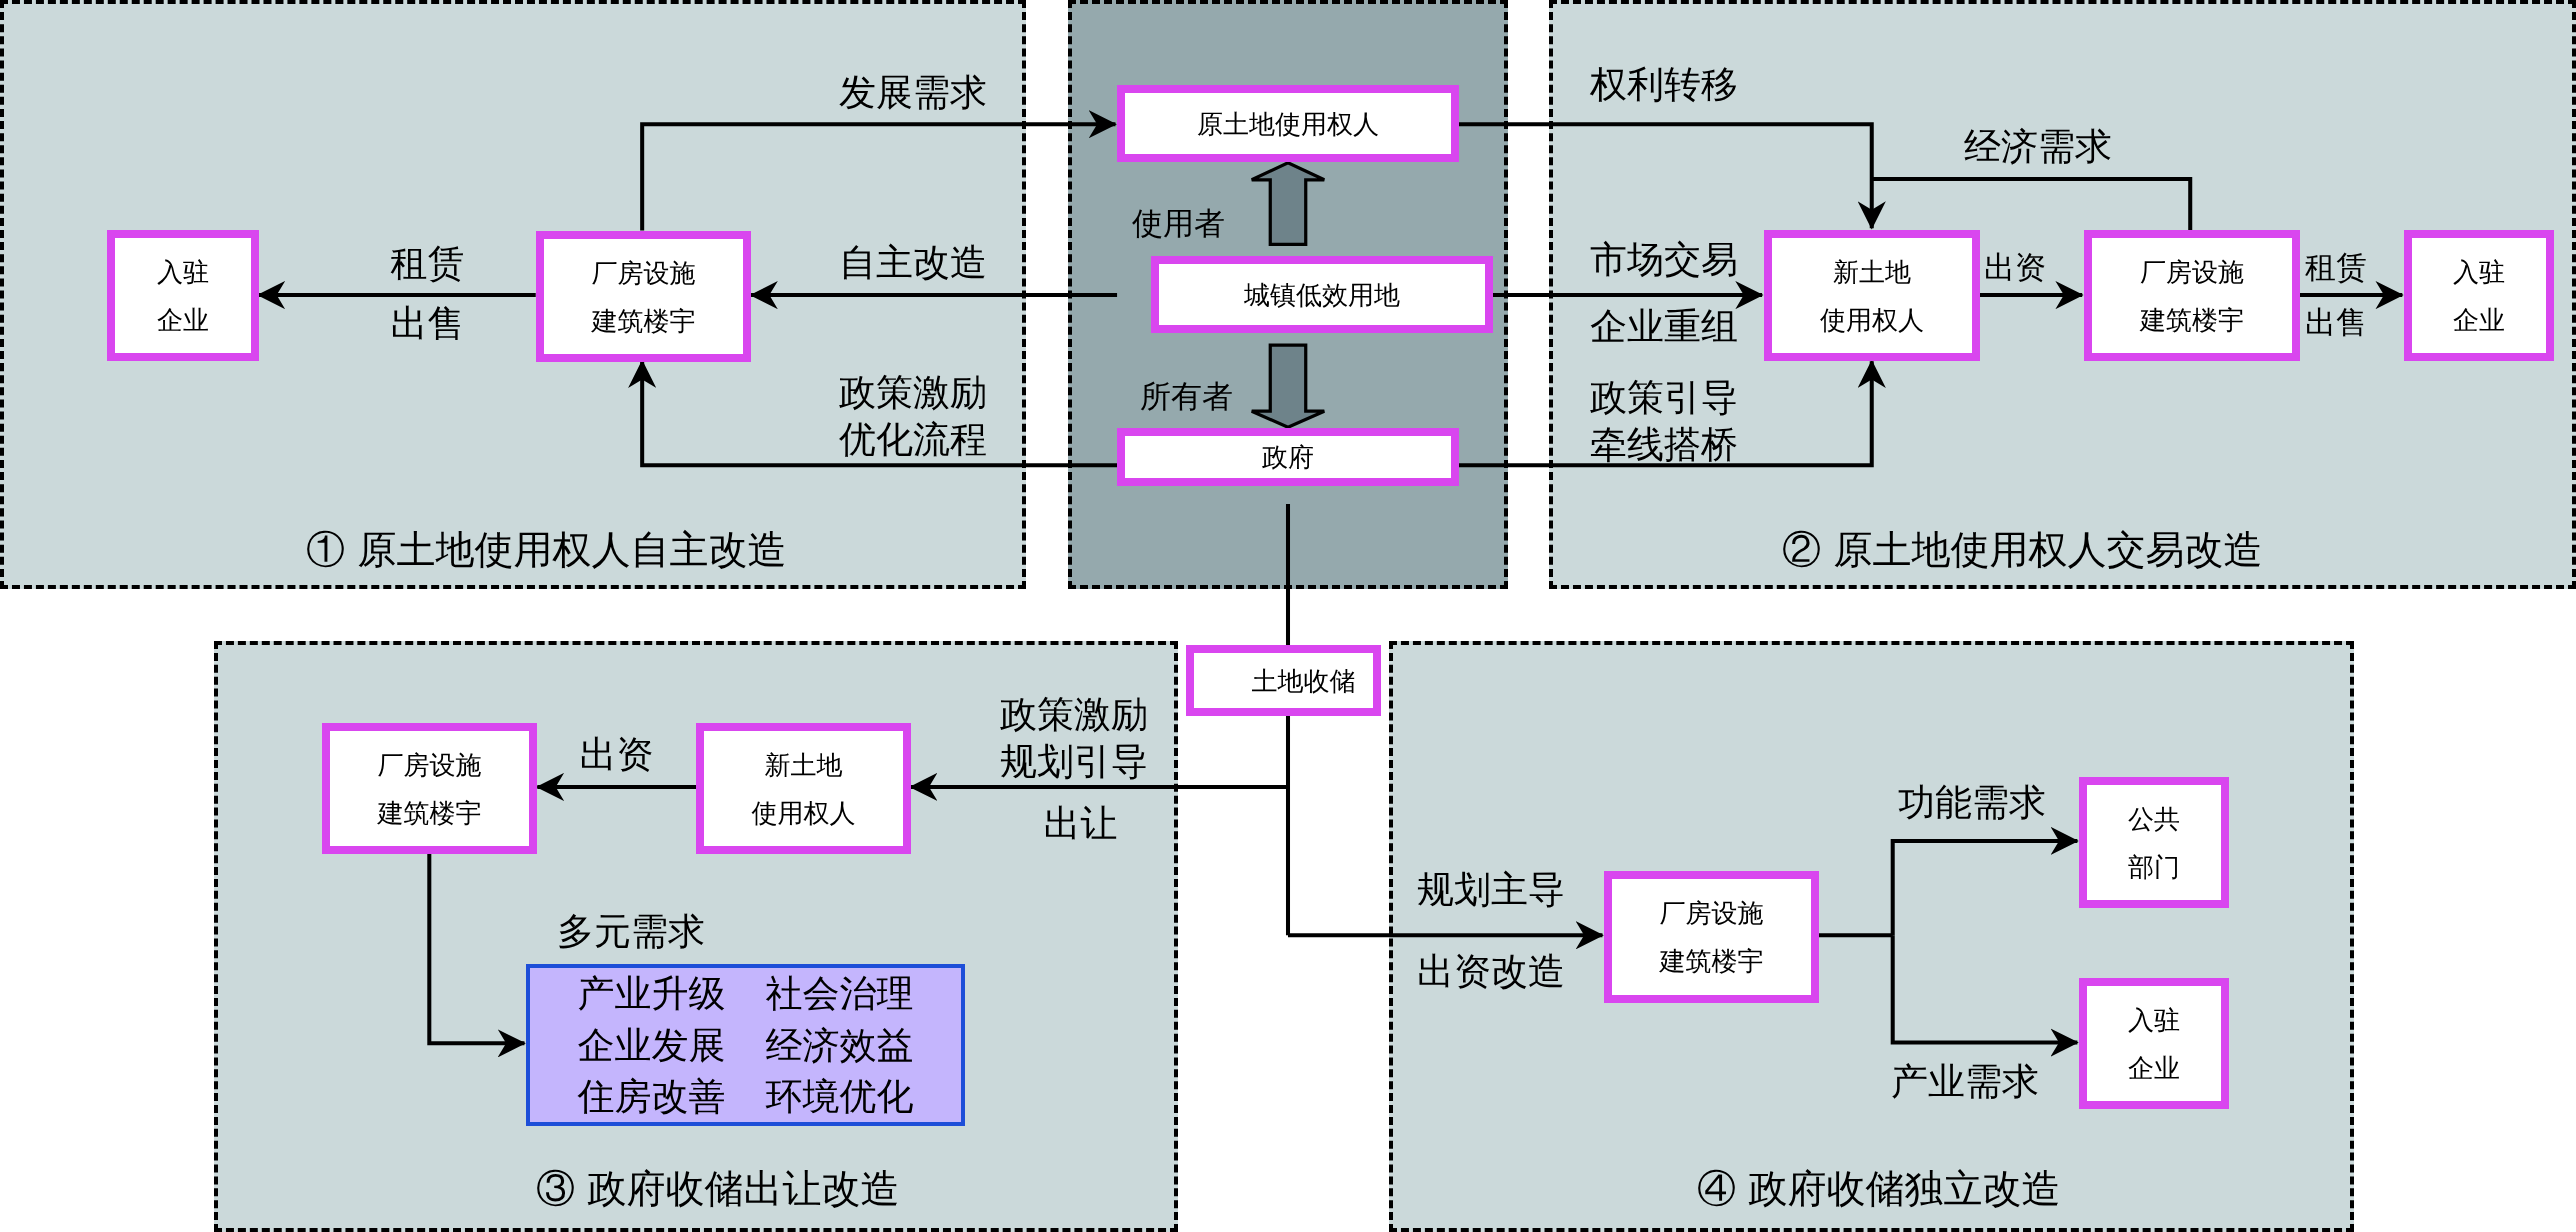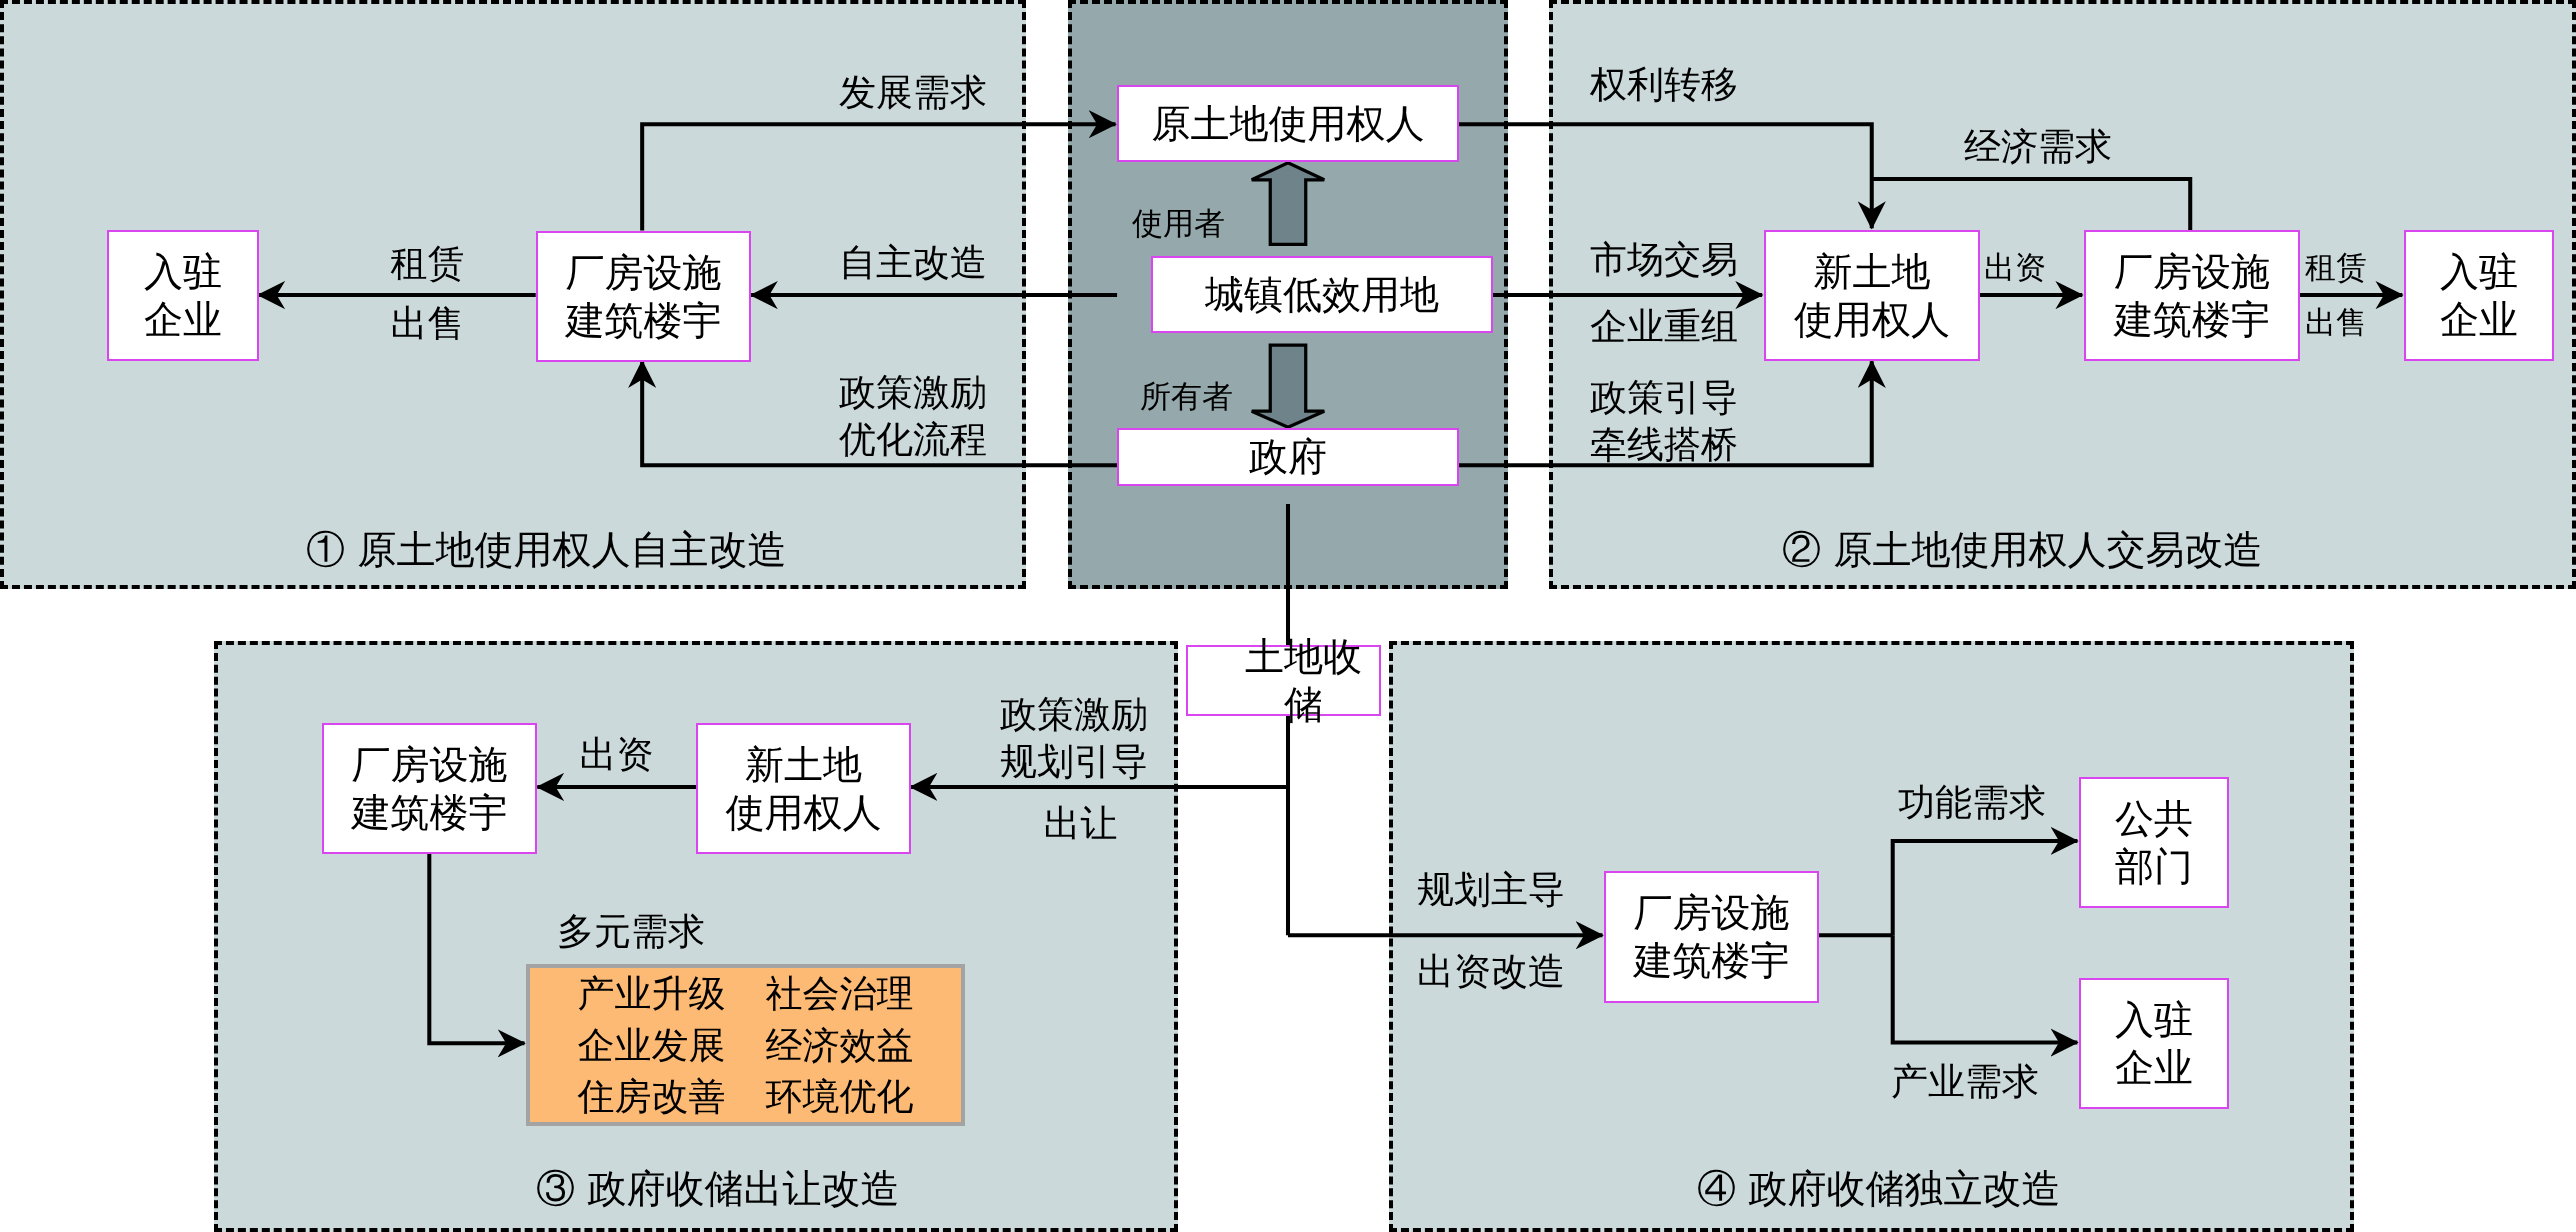--- a/index.html
+++ b/index.html
@@ -2,29 +2,29 @@
 <html style="font-size:13px"><head>
 <meta charset="utf-8">
 <style>
   html, body { margin: 0; padding: 0; background: #ffffff; }
   body { width: 2576px; height: 1232px; position: relative; overflow: hidden;
          font-family: "DejaVu Serif", "Liberation Serif", serif; color: #000; }
   .panel { position: absolute; box-sizing: border-box; border: 4px dashed #000; }
   .panel.light { background: #cbd9da; }
   .panel.dark { background: #95a9ad; }
   svg.lines { position: absolute; left: 0; top: 0; width: 2576px; height: 1232px; pointer-events: none; }
-  .box { position: absolute; box-sizing: border-box; background: #fff; border: 2px solid #d946ef;
+  .box { position: absolute; box-sizing: border-box; background: #fff; border: 8px solid #d946ef;
          display: flex; align-items: center; justify-content: center; text-align: center;
-         font-size: 39px; line-height: 48px; white-space: pre-line; }
+         font-size: 26px; line-height: 48px; white-space: pre-line; }
   .lbl { position: absolute; font-size: 37px; line-height: 47px; white-space: pre-line; }
   .lbl.small { font-size: 31px; line-height: 40px; }
   .lbl.right { text-align: left; }
   .lbl.center { text-align: center; }
   .ptitle { position: absolute; font-size: 39px; line-height: 48px; white-space: nowrap; }
-  .needs { position: absolute; box-sizing: border-box; background: #fdba74; border: 4px solid #a3a3a3;
+  .needs { position: absolute; box-sizing: border-box; background: #c4b5fd; border: 4px solid #1d4ed8;
            display: grid; grid-template-columns: auto auto; column-gap: 40px; row-gap: 4.8px;
            align-content: center; justify-content: center; font-size: 37px; line-height: 47px; }
 </style>
 </head>
 <body>
 
 <div class="panel light" style="left:0;top:0;width:1026px;height:589px;"></div>
 <div class="panel dark" style="left:1068px;top:0;width:440px;height:589px;"></div>
 <div class="panel light" style="left:1549px;top:0;width:1027px;height:589px;"></div>
 <div class="panel light" style="left:214px;top:641px;width:964px;height:591px;"></div>

